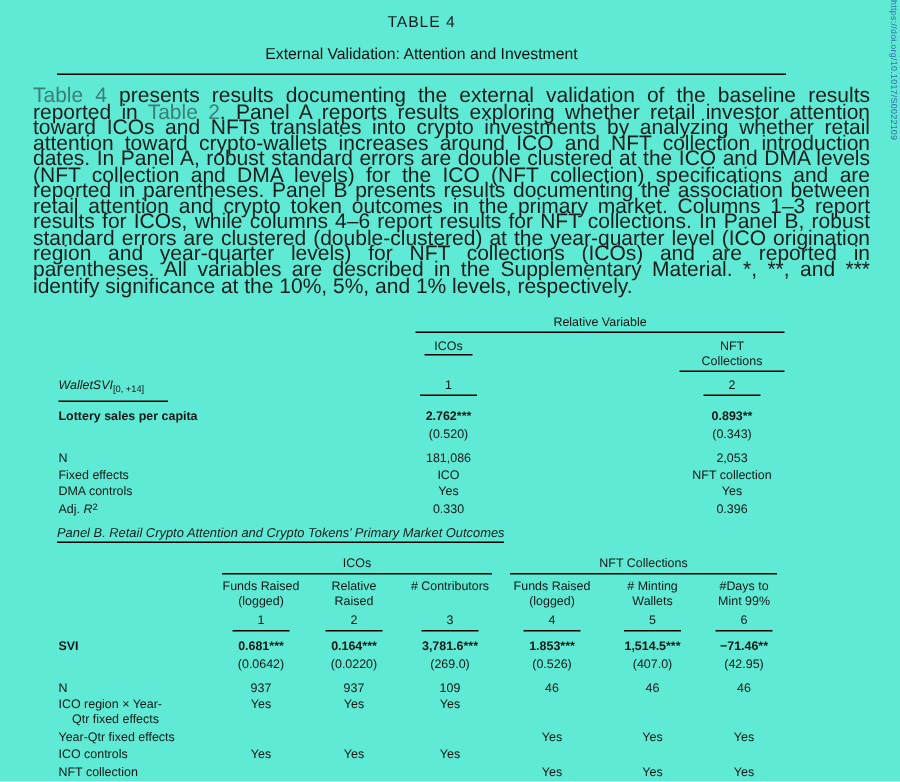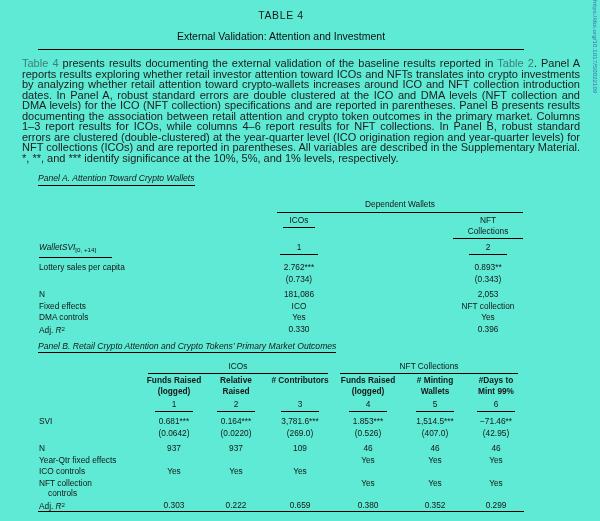--- a/index.html
+++ b/index.html
@@ -7,37 +7,37 @@
   .page {
     position:relative; width:600px; height:521px; background:#5eead4;
     font-family:"Liberation Sans","DejaVu Sans",sans-serif; color:#1a1a1a;
     overflow:hidden;
   }
   .titles { margin:9px 0 0 38px; width:486px; text-align:center; }
   .table-label { font-size:10.5px; letter-spacing:0.6px; color:#1a1a1a; }
   .table-title { font-size:10.5px; font-weight:normal; margin-top:9px; color:#111; }
   .top-rule { margin:7px 0 0 38px; width:486px; border-bottom:1.6px solid #000; }
   .caption {
-    margin:8px 20px 0 22px; font-size:11px; line-height:10.55px;
+    margin:8px 20px 0 22px; font-size:14px; line-height:10.55px;
     text-align:justify; color:#1c1c1c;
   }
   .ref-link { color:#3d7e7a; cursor:pointer; }
   .panel-heading { margin:10px 0 0 38px; font-size:8.6px; font-style:italic; }
   .panel-heading .ph-u { display:inline-block; border-bottom:0.9px solid #000; padding-bottom:1.5px; }
   table.tbl { border-collapse:collapse; table-layout:fixed; margin-left:38px; width:486px; font-size:8.3px; }
   table.tbl td { padding:0.5px 1px; vertical-align:top; line-height:10.4px; color:#161616; }
   td.c { text-align:center; }
-  td.bottom { vertical-align:bottom;font-weight:bold; }
+  td.bottom { vertical-align:bottom; }
   .u { display:inline-block; border-bottom:0.9px solid #000; padding:0 7px 1.5px 7px; }
   .u.num { padding:0 17px 1.5px 17px; }
   .u.wallet { padding:0 16px 1.5px 0; }
   .dv-cell { padding-bottom:0 !important; }
   .dv-line { margin-left:38px; text-align:center; border-bottom:0.9px solid #000; padding-bottom:2px; }
   .grp-line { margin:0 5px; text-align:center; border-bottom:0.9px solid #000; padding-bottom:2px; }
-  tr.pad-above td { padding-top:3px; }
+  tr.pad-above td { padding-top:3px;font-weight:bold; }
   tr.se td { padding-bottom:5px; }
   tr.group-row td, tr.num-row td { padding-top:2.5px; padding-bottom:1px; }
   .hang { display:inline-block; padding-left:9px; text-indent:-9px; }
   .narrow { max-width:80px; }
   sub { font-size:6.2px; vertical-align:-2px; }
   sup { font-size:6.2px; vertical-align:2px; }
   i { font-style:italic; }
   .pa { margin-top:13px; }
   .pb { margin-top:5px; }
   .pb-bottom { border-bottom:1.6px solid #000; }
@@ -56,34 +56,33 @@
   <div class="sidebar-stamp">https://doi.org/10.1017/S0022109</div>
 
   <div class="titles">
     <div class="table-label">TABLE 4</div>
     <div class="table-title">External Validation: Attention and Investment</div>
   </div>
   <div class="top-rule"></div>
 
   <div class="caption"><span class="ref-link">Table 4</span><span> presents results documenting the external validation of the baseline results reported in </span><span class="ref-link">Table 2</span><span>. Panel A reports results exploring whether retail investor attention toward ICOs and NFTs translates into crypto investments by analyzing whether retail attention toward crypto-wallets increases around ICO and NFT collection introduction dates. In Panel A, robust standard errors are double clustered at the ICO and DMA levels (NFT collection and DMA levels) for the ICO (NFT collection) specifications and are reported in parentheses. Panel B presents results documenting the association between retail attention and crypto token outcomes in the primary market. Columns 1–3 report results for ICOs, while columns 4–6 report results for NFT collections. In Panel B, robust standard errors are clustered (double-clustered) at the year-quarter level (ICO origination region and year-quarter levels) for NFT collections (ICOs) and are reported in parentheses. All variables are described in the Supplementary Material. *, **, and *** identify significance at the 10%, 5%, and 1% levels, respectively.</span></div>
 
-  <div class="panel-heading"><span class="ph-u">Panel A. Attention Toward Crypto Wallets</span></div>
 
   <table class="tbl pa">
     <colgroup>
         <col style="width:200px">
         <col style="width:122px">
         <col style="width:92px">
         <col style="width:72px">
       </colgroup>
     <tbody>
         <tr>
       <td></td>
       <td colspan="3" class="dv-cell">
-            <div class="dv-line">Dependent Wallets</div>
+            <div class="dv-line">Relative Variable</div>
           </td>
     </tr>
     <tr class="group-row">
       <td></td>
       <td class="c"><span class="u">ICOs</span></td>
       <td></td>
       <td class="c"><span class="u">NFT Collections</span></td>
     </tr>
     <tr class="num-row">
       <td><span class="u wallet"><i>WalletSVI</i><sub>[0, +14]</sub></span></td>
@@ -92,21 +91,21 @@
       <td class="c"><span class="u num">2</span></td>
     </tr>
     <tr class="pad-above">
       <td>Lottery sales per capita</td>
       <td class="c">2.762***</td>
       <td></td>
       <td class="c">0.893**</td>
     </tr>
     <tr class="se">
       <td></td>
-      <td class="c">(0.734)</td>
+      <td class="c">(0.520)</td>
       <td></td>
       <td class="c">(0.343)</td>
     </tr>
     <tr>
       <td>N</td>
       <td class="c">181,086</td>
       <td></td>
       <td class="c">2,053</td>
     </tr>
     <tr>
@@ -209,20 +208,29 @@
     <tr>
       <td>N</td>
       <td class="c">937</td>
       <td class="c">937</td>
       <td class="c">109</td>
       <td class="c">46</td>
       <td class="c">46</td>
       <td class="c">46</td>
     </tr>
     <tr>
+      <td><span class="hang narrow">ICO region × Year-Qtr fixed effects</span></td>
+      <td class="c">Yes</td>
+      <td class="c">Yes</td>
+      <td class="c">Yes</td>
+      <td class="c"></td>
+      <td class="c"></td>
+      <td class="c"></td>
+    </tr>
+    <tr>
       <td>Year-Qtr fixed effects</td>
       <td class="c"></td>
       <td class="c"></td>
       <td class="c"></td>
       <td class="c">Yes</td>
       <td class="c">Yes</td>
       <td class="c">Yes</td>
     </tr>
     <tr>
       <td>ICO controls</td>

